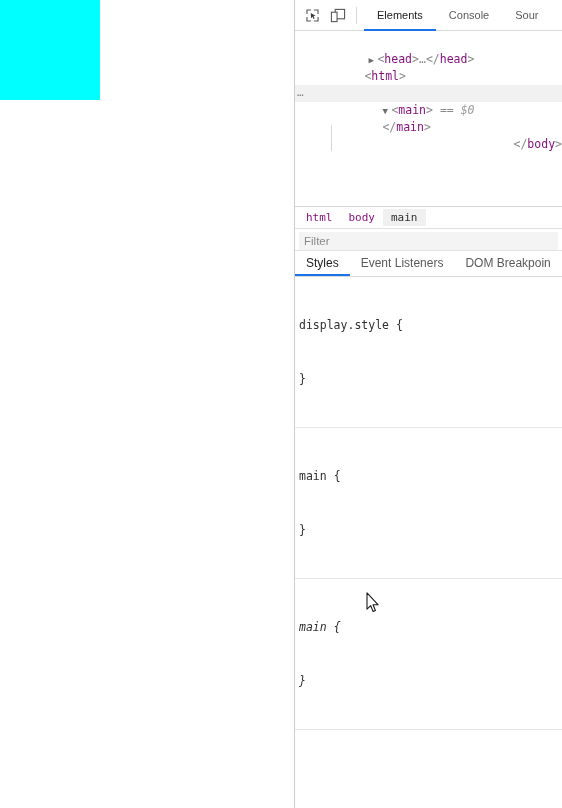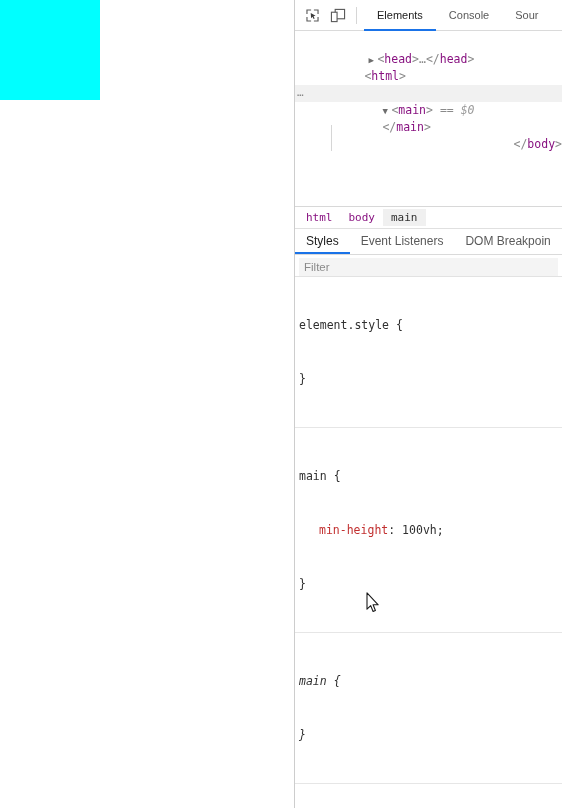--- a/index.html
+++ b/index.html
@@ -307,40 +307,39 @@
 
       <div class="guideline" style="left:36px; top:94px; height:26px;"></div>
     </div>
 
     <div id="breadcrumb">
       <span class="crumb">html</span>
       <span class="crumb">body</span>
       <span class="crumb active">main</span>
     </div>
 
+    <div id="filter-bar">
+      <input id="filter-input" type="text" placeholder="Filter" style="">
+    </div>
+
     <div id="styles-tabs">
       <span class="st-tab active">Styles</span>
       <span class="st-tab">Event Listeners</span>
       <span class="st-tab">DOM Breakpoin</span>
     </div>
 
-    <div id="filter-bar">
-      <input id="filter-input" type="text" placeholder="Filter" style="">
-    </div>
-
     <div id="rules">
 
       <div class="rule-block">
-        <div class="rule-line"><span class="sel">element.style</span><span class="punct"> {</span></div>
+        <div class="rule-line"><span class="sel">display.style</span><span class="punct"> {</span></div>
         <div class="rule-line"><span class="punct">}</span></div>
       </div>
 
       <div class="rule-block">
         <div class="rule-line"><span class="sel">main</span><span class="punct"> {</span></div>
-        <div class="rule-line decl"><span class="prop">min-height</span><span class="punct">: </span><span class="val">100vh</span><span class="punct">;</span></div>
         <div class="rule-line"><span class="punct">}</span></div>
       </div>
 
       <div class="rule-block ua">
         <div class="rule-line"><span class="sel">main</span><span class="punct"> {</span></div>
         <div class="rule-line"><span class="punct">}</span></div>
       </div>
 
     </div>
   </div>

